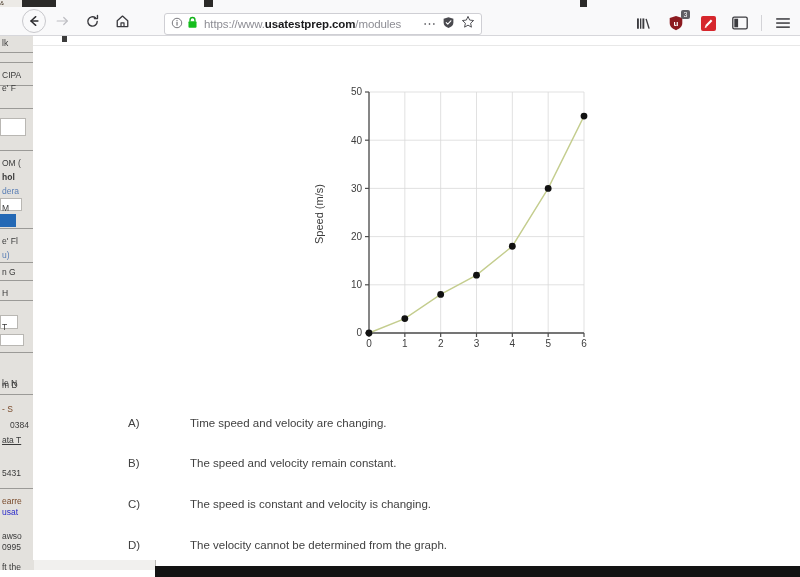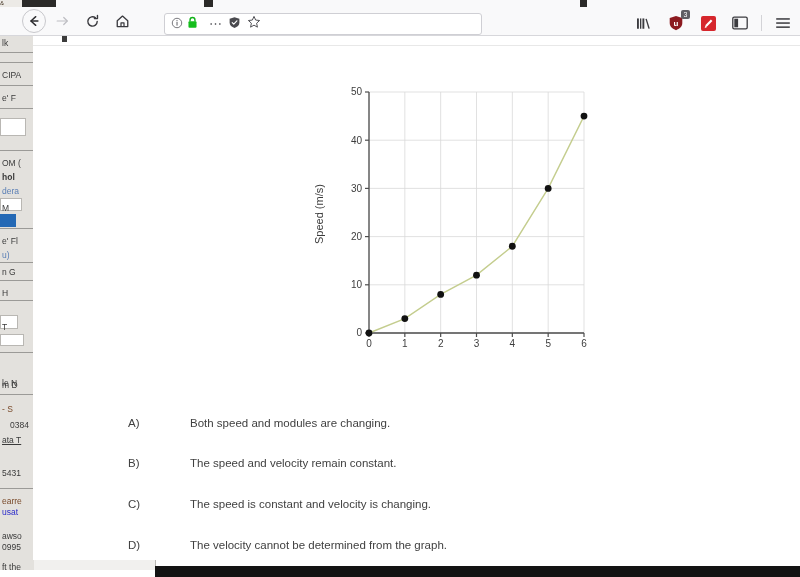--- a/index.html
+++ b/index.html
@@ -183,21 +183,21 @@
     <div class="bg-sep" style="top:280px;"></div>
     <div class="bg-sep" style="top:300px;"></div>
     <div class="bg-box" style="top:315px;width:18px;height:14px;"></div>
     <div class="bg-box" style="top:334px;width:24px;height:12px;"></div>
     <div class="bg-sep" style="top:352px;"></div>
     <div class="bg-sep" style="top:394px;"></div>
     <div class="bg-sep" style="top:488px;"></div>
     <div id="bg-lines">
         <div class="bg-line" style="top: 38px;">lk</div>
         <div class="bg-line" style="top: 70px; text-align: right;">CIPA</div>
-        <div class="bg-line" style="top: 93px;">e' F</div>
+        <div class="bg-line" style="top: 83px;">e' F</div>
         <div class="bg-line" style="top: 158px;">OM (</div>
         <div class="bg-line" style="top: 172px; font-weight: 700;">hol</div>
         <div class="bg-line" style="top: 186px; color: rgb(90, 127, 181);">dera</div>
         <div class="bg-line" style="top: 203px;">M</div>
         <div class="bg-line" style="top: 236px;">e' Fl</div>
         <div class="bg-line" style="top: 250px; color: rgb(90, 127, 181);">u)</div>
         <div class="bg-line" style="top: 267px;">n G</div>
         <div class="bg-line" style="top: 288px;">H</div>
         <div class="bg-line" style="top: 322px;">T</div>
         <div class="bg-line" style="top: 380px;">m D</div>
@@ -257,20 +257,23 @@
         <circle cx="8" cy="8" r="6.3" stroke="#6b6b70" stroke-width="1.2" fill="none"></circle>
         <circle cx="8" cy="4.9" r="0.85" fill="#6b6b70"></circle>
         <rect x="7.3" y="6.6" width="1.45" height="5" rx="0.6" fill="#6b6b70"></rect>
       </svg>
     </span>
     <span class="url-lock">
       <svg width="11" height="13" viewBox="0 0 12 14">
         <path d="M3.3 6 L3.3 4.2 A2.7 2.7 0 0 1 8.7 4.2 L8.7 6" stroke="#12b21a" stroke-width="1.5" fill="none"></path>
         <rect x="1.6" y="5.7" width="8.8" height="7.1" rx="1.1" fill="#14bd1c"></rect>
       </svg>
+    </span>
+    <span class="url-text">
+      <span class="sfx">https://www.</span><b>usatestprep.com</b><span class="sfx">/modules</span>
     </span>
     <span class="url-dots">⋯</span>
     <span class="url-shield">
       <svg width="13" height="13" viewBox="0 0 16 16">
         <path d="M8 1.4 L14 3.4 L14 8 C14 11.4 11.4 13.6 8 14.7
                  C4.6 13.6 2 11.4 2 8 L2 3.4 Z" fill="#4a4a4f"></path>
         <path d="M5.2 8.1 L7.1 10.1 L10.9 5.9" stroke="#ffffff" stroke-width="1.4" fill="none" stroke-linecap="round" stroke-linejoin="round"></path>
       </svg>
     </span>
     <span class="url-star">
@@ -387,21 +390,21 @@
             <circle cx="257.1666666666667" cy="174.4" r="3.4" fill="#111111"></circle>
             <circle cx="293" cy="102.1" r="3.4" fill="#111111"></circle>
           </g>
       </svg>
       <div class="axis-label-y" style="left: 22px; top: 230px;">Speed (m/s)</div>
     </div>
 
 
     <div class="opt" style="top:380px;">
       <span class="opt-letter">A)</span>
-      <span class="opt-text">Both speed and modules are changing.</span>
+      <span class="opt-text">Time speed and velocity are changing.</span>
     </div>
     <div class="opt" style="top:420px;">
       <span class="opt-letter">B)</span>
       <span class="opt-text">The speed and velocity remain constant.</span>
     </div>
     <div class="opt" style="top:461px;">
       <span class="opt-letter">C)</span>
       <span class="opt-text">The speed is constant and velocity is changing.</span>
     </div>
     <div class="opt" style="top:502px;">

